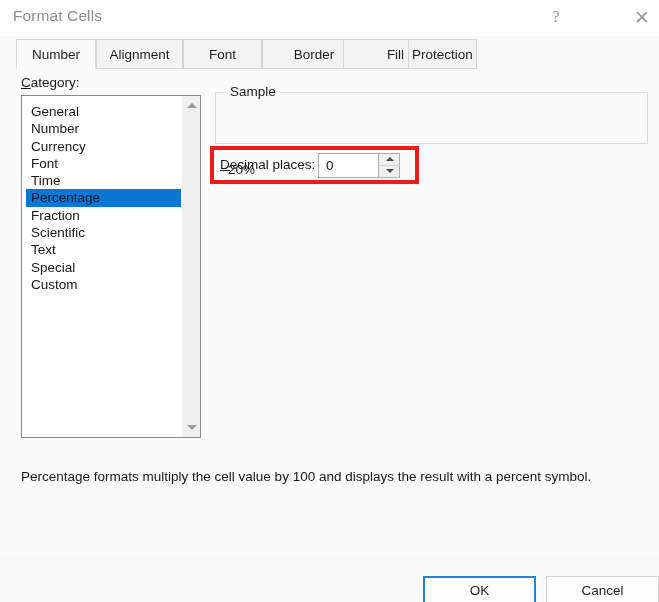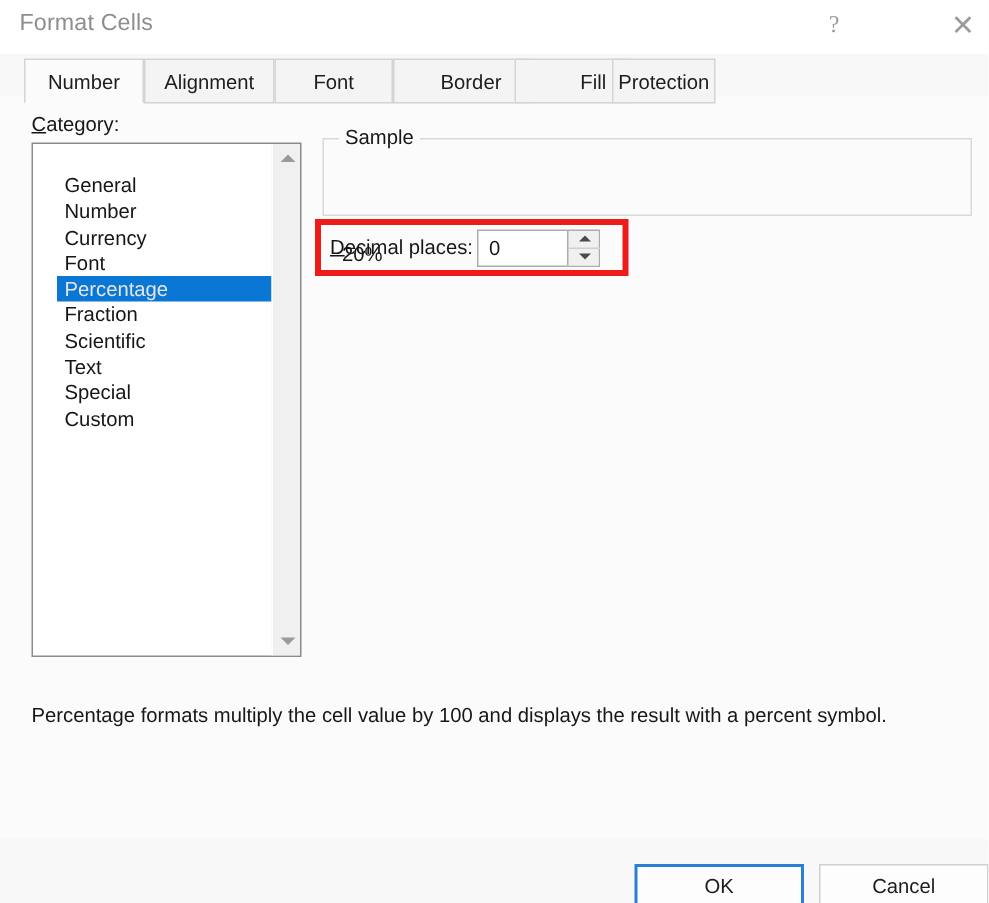--- a/index.html
+++ b/index.html
@@ -102,35 +102,35 @@
     width: 180px; height: 343px;
     background: #ffffff;
     border: 1px solid #8a8a8a;
     overflow: hidden;
   }
   #category-list {
     position: absolute;
     left: 0; top: 0;
     width: 159px;
     padding: 3px 0 0 0;
-    margin: 16px;
+    margin: 4px;
     list-style: none;
   }
   #category-list li {
     height: 17.3px;
     line-height: 17.3px;
     padding-left: 5px;
     font-size: 13.5px;
     color: #161616;
     white-space: nowrap;
     cursor: default;
   }
   #category-list li.selected {
     background: #0a77d5;
-    color: #e5e5e5;
+    color: #0f172a;
     width: 157px;
   }
 
   
   #category-scrollbar {
     position: absolute;
     right: 0; top: 0;
     width: 19px; height: 341px;
     background: #f0f0f0;
     border-left: 1px solid #ffffff;
@@ -310,20 +310,21 @@
   <div id="body-panel">
 
     <div id="category-label"><span class="acc">C</span><span>ategory:</span></div>
 
     <div id="category-listbox">
       <ul id="category-list">
           <li>General</li>
           <li>Number</li>
           <li>Currency</li>
           <li>Font</li>
+          <li>Time</li>
           <li class="selected">Percentage</li>
           <li>Fraction</li>
           <li>Scientific</li>
           <li>Text</li>
           <li>Special</li>
           <li>Custom</li>
         </ul>
       <div id="category-scrollbar">
         <div class="sb-arrow" id="scroll-up-button">
             <i></i>

